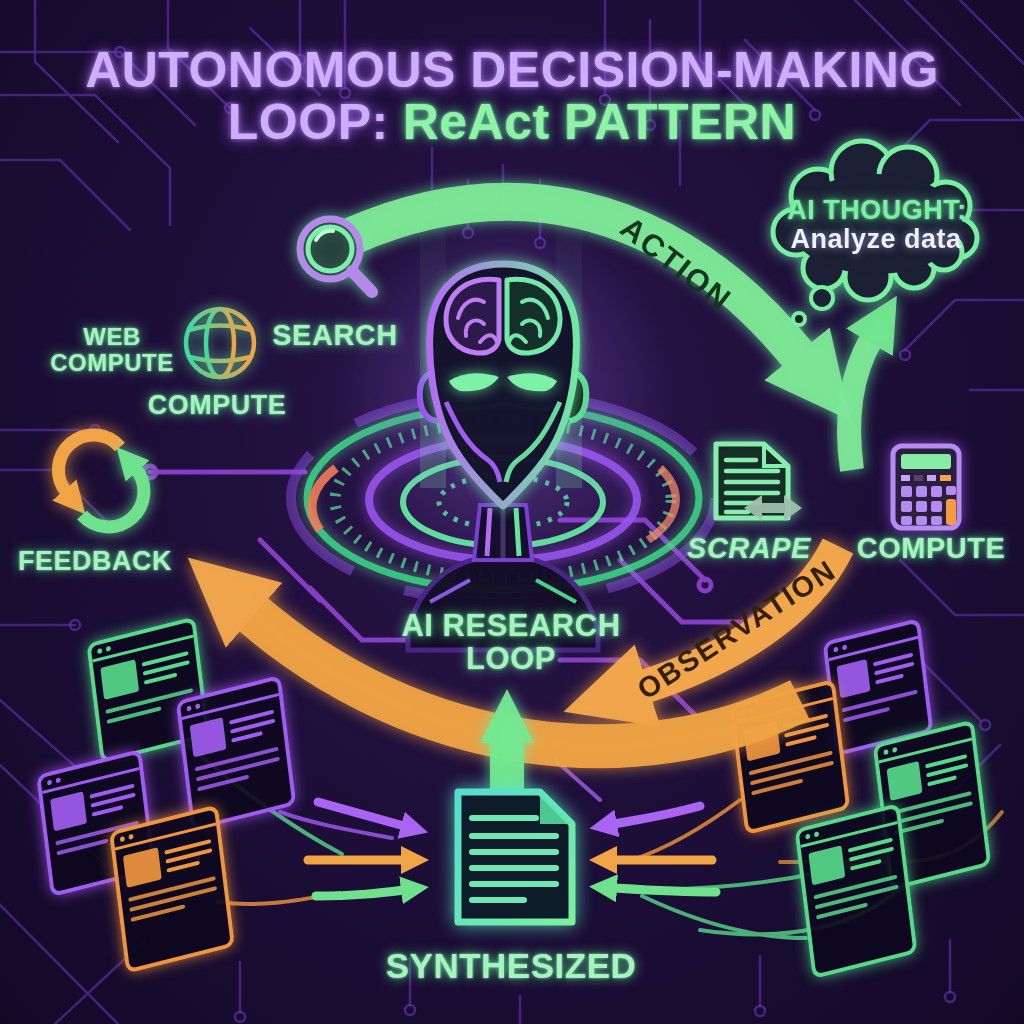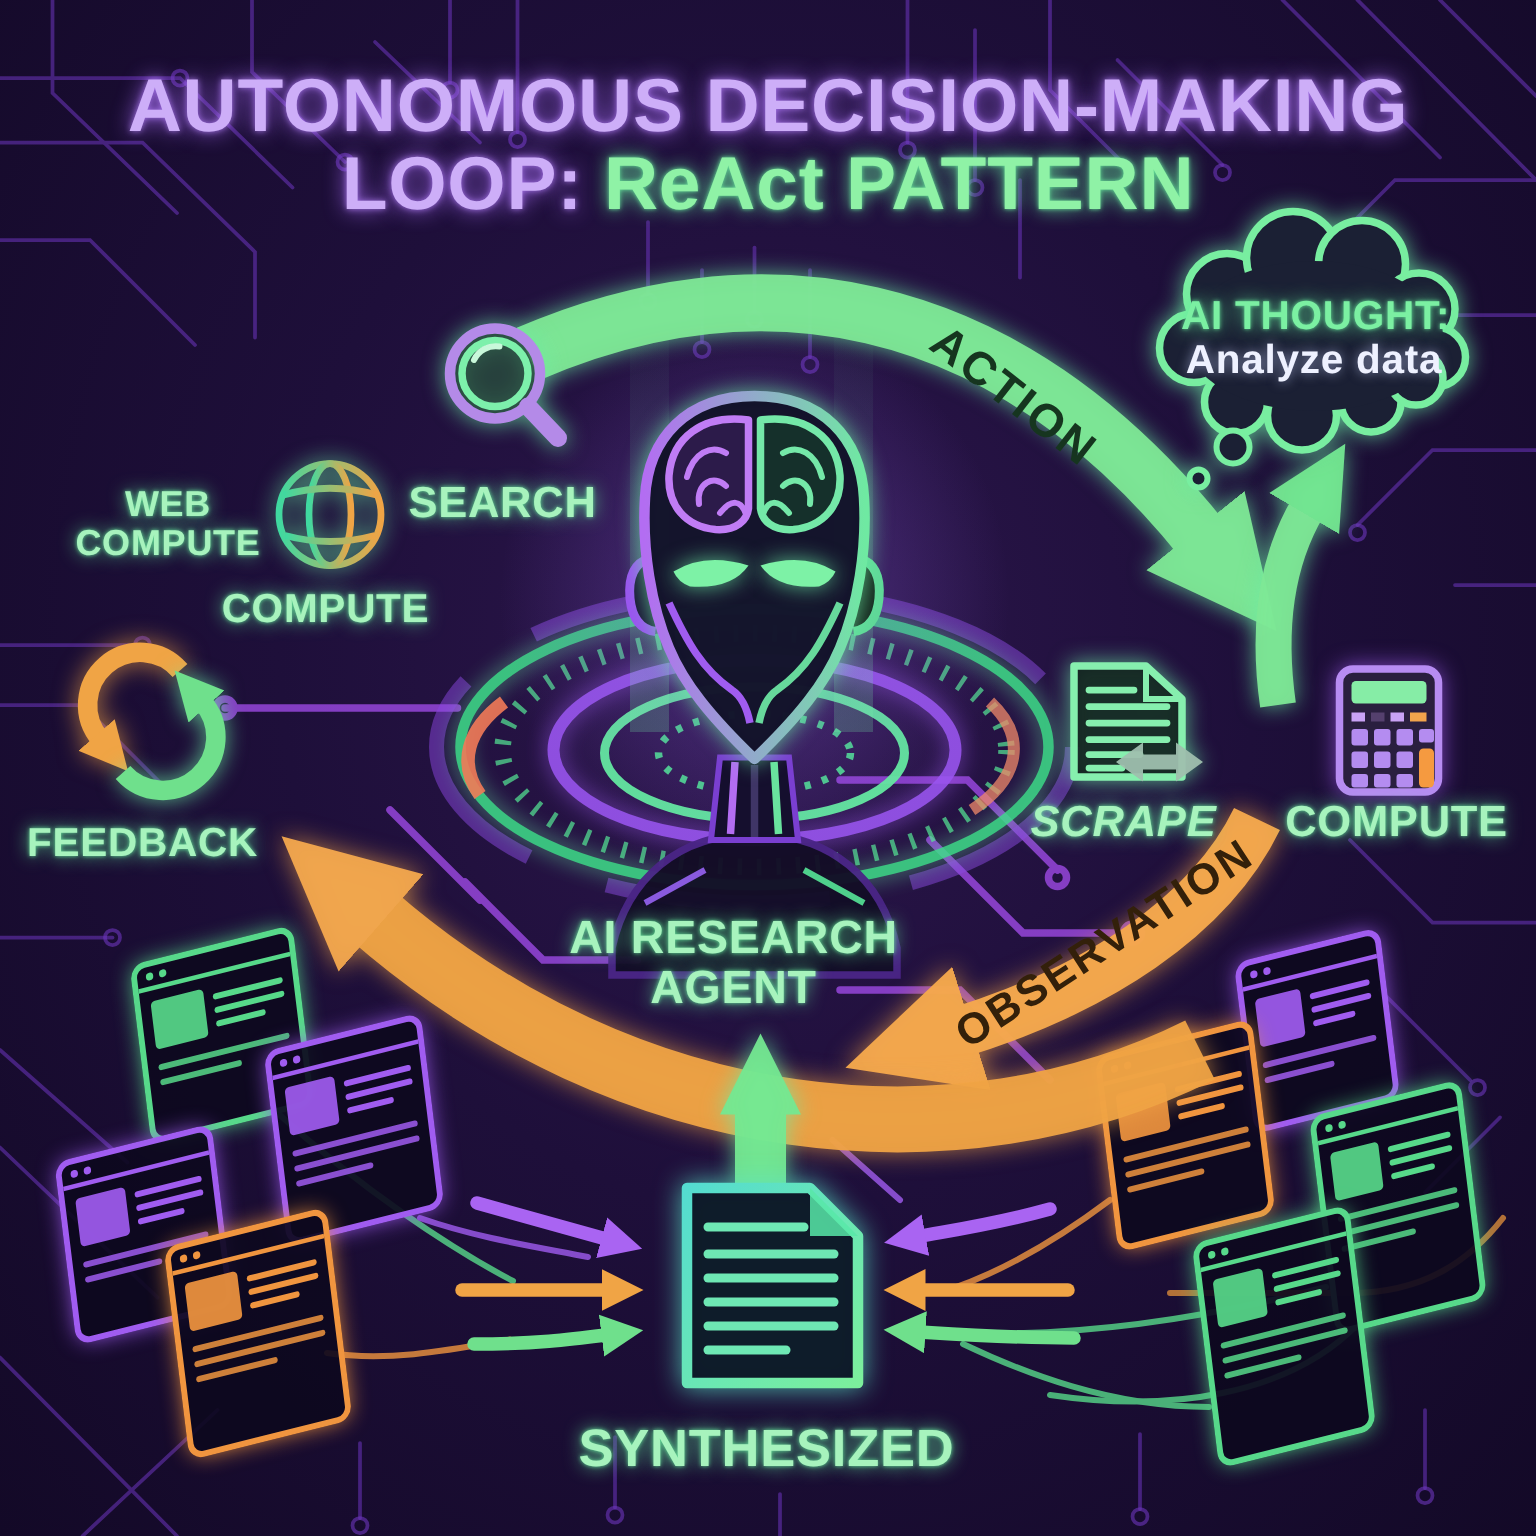--- a/index.html
+++ b/index.html
@@ -491,23 +491,23 @@
   <div class="lbl" style="left:335px;top:322px;font-size:29px;margin-top:14px;">SEARCH</div>
   <div class="lbl" style="left:112px;top:350px;font-size:24px;">
     <div>WEB</div>
     <div>COMPUTE</div>
   </div>
   <div class="lbl" style="left:217px;top:406px;font-size:27px;">COMPUTE</div>
   <div class="lbl" style="left:95px;top:562px;font-size:27px;">
     <div>FEEDBACK</div>
   </div>
 
-  <div class="lbl" style="left:489px;top:642px;font-size:31px;">
+  <div class="lbl" style="left:511px;top:642px;font-size:31px;">
     <div>AI RESEARCH</div>
-    <div>AGENT</div>
+    <div>LOOP</div>
   </div>
 
   <div class="lbl" style="left:749px;top:549px;font-size:29px;font-style:italic;">SCRAPE</div>
   <div class="lbl" style="left:931px;top:549px;font-size:29px;">COMPUTE</div>
 
   <div class="lbl" style="left:511px;top:966px;font-size:35px;">
     <div>SYNTHESIZED</div>
   </div>
 
 </div>

